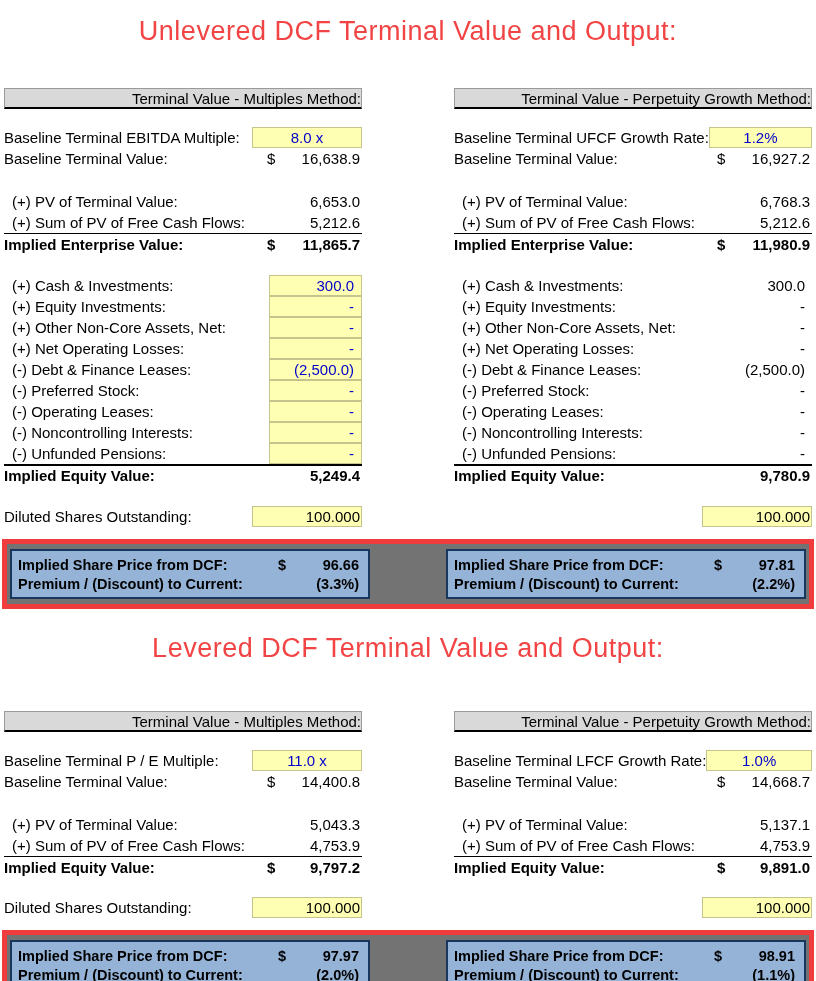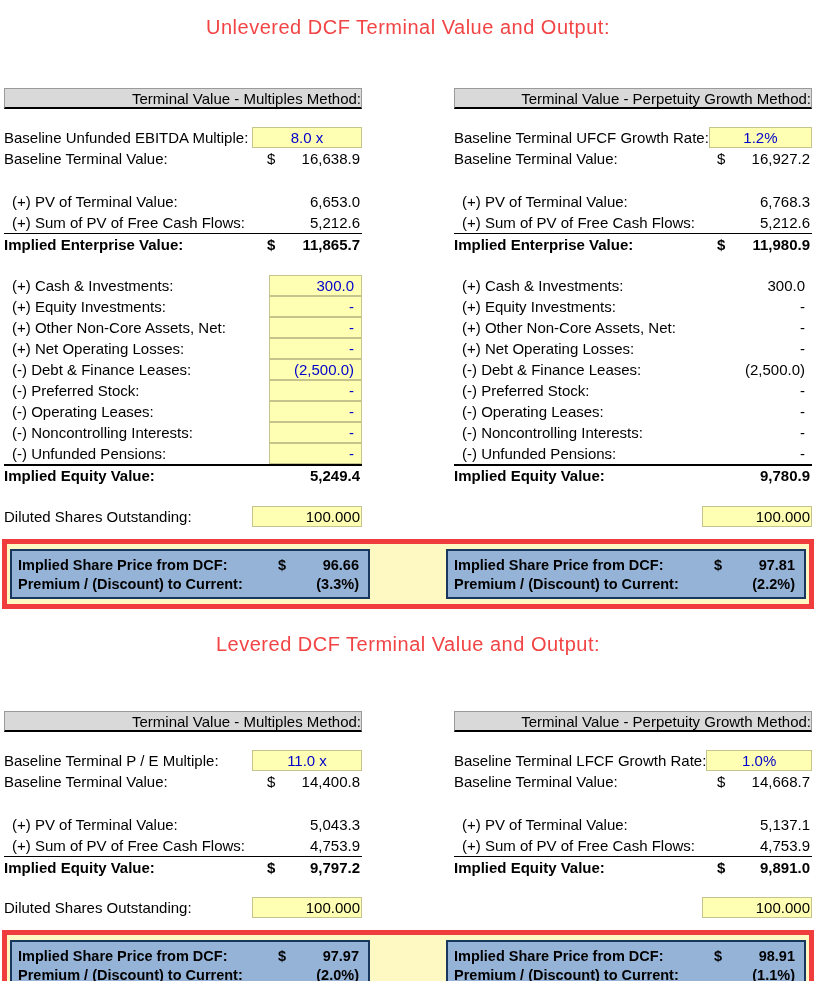--- a/index.html
+++ b/index.html
@@ -1,20 +1,20 @@
 <!DOCTYPE html>
 <html><head>
 <meta charset="utf-8">
 <style>
   * { box-sizing: border-box; margin: 0; padding: 0; }
   html, body { width: 816px; height: 981px; background: #ffffff; overflow: hidden; }
   body { font-family: "Liberation Sans", sans-serif; font-size: 15px; color: #000; }
   .page { width: 816px; padding: 0 4px; }
 
-  .big-title { text-align: center; color: #f24444; font-size: 20px; font-weight: normal;
+  .big-title { text-align: center; color: #f24444; font-size: 27px; font-weight: normal;
                letter-spacing: 0.5px; padding-top: 16px; height: 62px; }
   .big-title.second { padding-top: 24px; height: 76px; }
 
   .panels { display: flex; justify-content: space-between; margin-top: 26px; }
   .panel { width: 358px; }
 
   .panel-header { height: 21px; line-height: 19px; text-align: right; font-weight: normal;
                   background: #d9d9d9; border: 1px solid #9a9a9a; border-bottom: 2px solid #000; }
 
   .row { display: flex; justify-content: space-between; align-items: center; height: 21px; }
@@ -32,42 +32,42 @@
   .input-cell { width: 110px; height: 21px; line-height: 19px; background: #ffffb3;
                 border: 1px solid #c4c48c; color: #0000cc; }
   .input-cell.center { text-align: center; }
   .input-cell.right { text-align: right; padding-right: 1px; }
   .input-cell.black { color: #000; }
 
   .adj .val-plain { width: 93px; text-align: right; padding-right: 7px; margin-left: 12px; }
   .panel.inputs .adj .val-plain { background: #ffffb3; border: 1px solid #c4c48c;
                                   color: #0000cc; height: 21px; line-height: 19px; margin-top: -1px; }
 
-  .callout { margin: 12px -2px 0 -2px; border: 5px solid #f03c3c; background: #fef9c3;
+  .callout { margin: 12px -2px 0 -2px; border: 5px solid #f03c3c; background: #737373;
              padding: 5px 3px; display: flex; justify-content: space-between; }
   .hl-box { width: 360px; background: #95b3d7; border: 2px solid #17375e; padding: 4px 6px; }
   .hl-row { display: flex; justify-content: space-between; align-items: center;
             height: 19px; font-weight: bold; font-size: 14.5px; }
   .hl-val { width: 84px; display: flex; justify-content: space-between; padding-right: 3px; }
   .hl-val.end { justify-content: flex-end; }
 </style>
 </head>
 <body>
 
 <div class="page">
 
   <div class="big-title">Unlevered DCF Terminal Value and Output:</div>
 
   <div class="panels">
 
     <div class="panel inputs">
       <div class="panel-header">Terminal Value - Multiples Method:</div>
       <div class="sp18"></div>
       <div class="row">
-        <span class="label">Baseline Unfunded EBITDA Multiple:</span>
+        <span class="label">Baseline Terminal EBITDA Multiple:</span>
         <span class="input-cell center">8.0 x</span>
       </div>
       <div class="row">
         <span class="label">Baseline Terminal Value:</span>
         <span class="money">
           <span class="cur">$</span>
           <span>16,638.9</span>
         </span>
       </div>
       <div class="sp22"></div>

